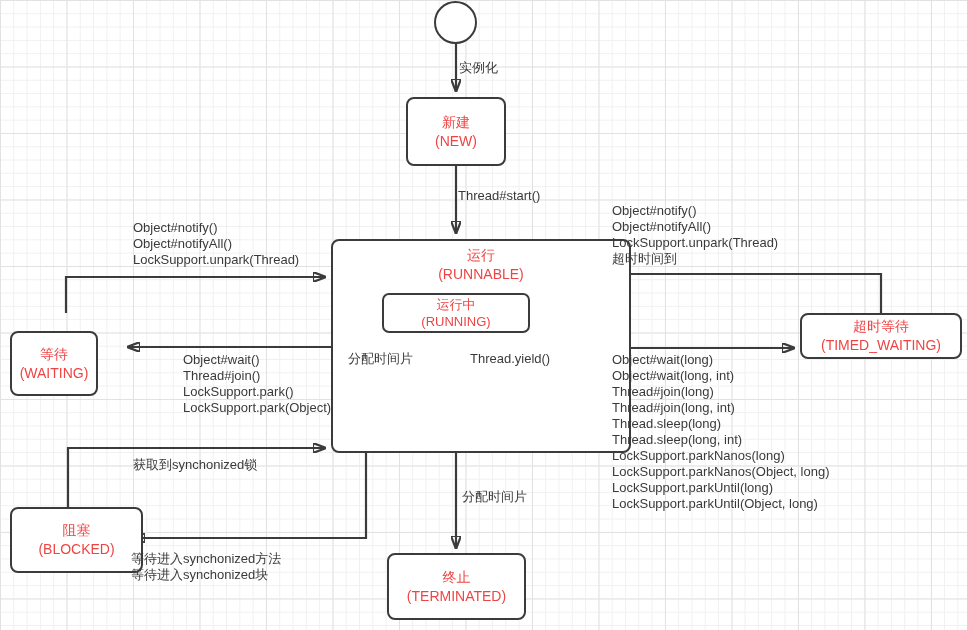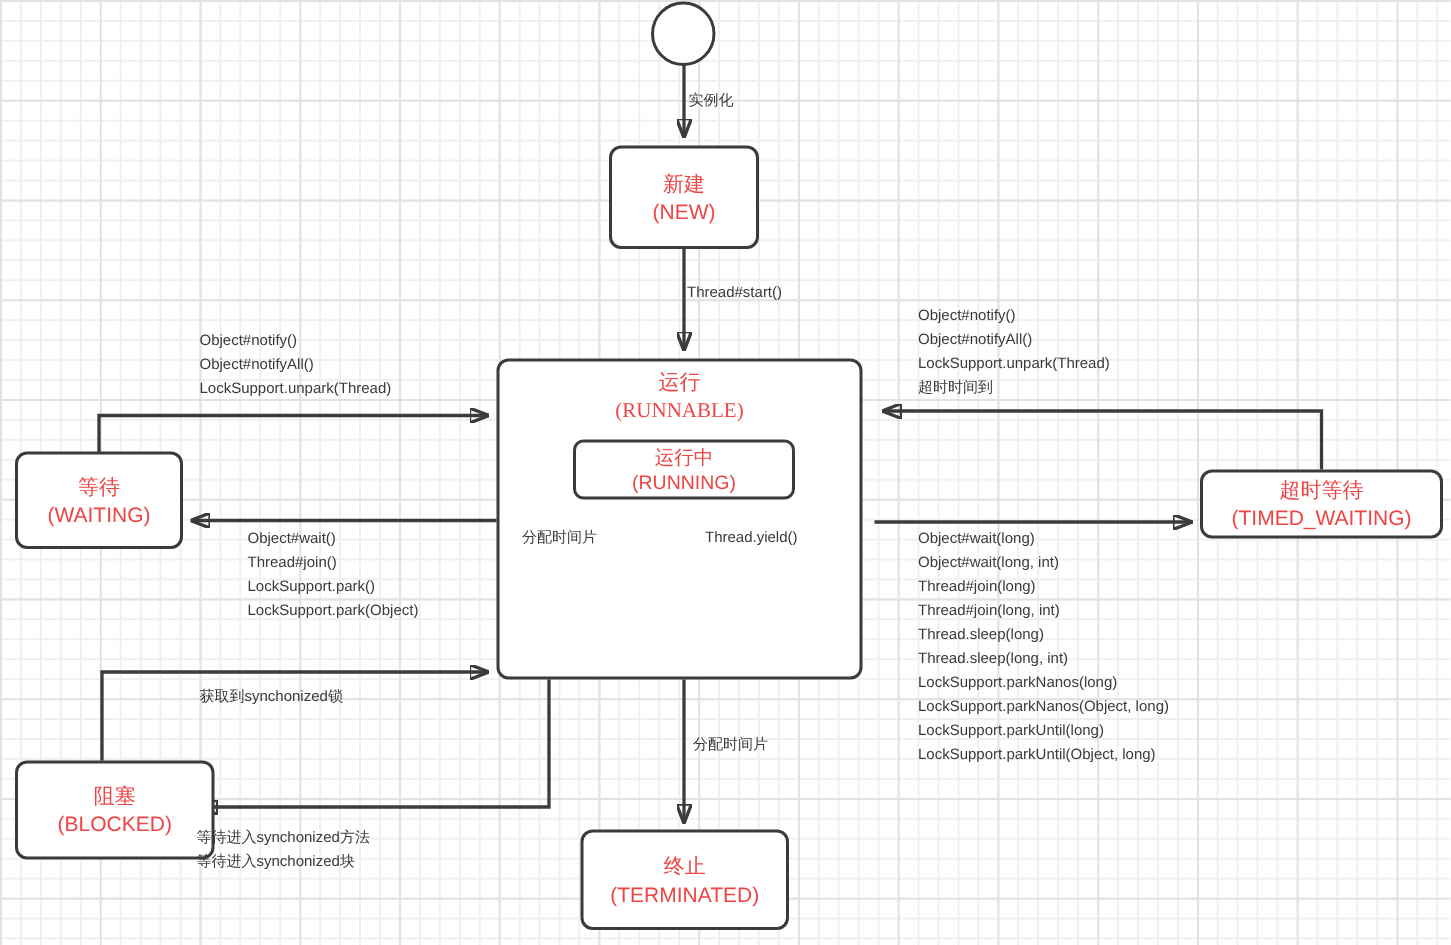--- a/index.html
+++ b/index.html
@@ -62,39 +62,39 @@
     background: #ffffff;
   }
 
   
   .node-container {
     justify-content: flex-start;
     padding-top: 5px;
   }
 
   .pos-new          { left: 406px; top: 97px;  width: 100px; height: 69px; }
-  .pos-runnable     { left: 331px; top: 239px; width: 244px; height: 214px; font-family: Liberation Serif, serif; }
+  .pos-runnable     { left: 331px; top: 239px; width: 300px; height: 214px; }
   .pos-running      { left: 382px; top: 293px; width: 148px; height: 40px; }
   .pos-ready        { left: 382px; top: 385px; width: 148px; height: 40px; }
-  .pos-waiting      { left: 10px;  top: 301px; width: 112px; height: 65px; }
+  .pos-waiting      { left: 10px;  top: 331px; width: 88px; height: 65px; }
   .pos-timedwaiting { left: 800px; top: 313px; width: 162px; height: 46px; }
   .pos-blocked      { left: 10px;  top: 507px; width: 133px; height: 66px; }
   .pos-terminated   { left: 387px; top: 553px; width: 139px; height: 67px; }
 
   .edge-label {
     position: absolute;
-    font-size: 10px;
+    font-size: 13px;
     line-height: 16px;
     color: #3a3a3a;
     white-space: pre-line;
   }
   .lbl-instantiate        { left: 459px; top: 60px; }
   .lbl-thread-start       { left: 458px; top: 188px; }
   .lbl-waiting-to-run     { left: 133px; top: 220px; }
-  .lbl-run-to-waiting     { left: 133px; top: 352px; padding-left: 32px; }
+  .lbl-run-to-waiting     { left: 151px; top: 352px; padding-left: 32px; }
   .lbl-acquire-lock       { left: 133px; top: 457px; }
   .lbl-run-to-blocked     { left: 131px; top: 551px; }
   .lbl-exec-complete      { left: 462px; top: 489px; }
   .lbl-timed-to-run       { left: 612px; top: 203px; }
   .lbl-run-to-timed       { left: 612px; top: 352px; }
   .lbl-alloc-timeslice    { left: 348px; top: 351px; }
   .lbl-thread-yield       { left: 470px; top: 351px; }
 </style>
 </head>
 <body>

